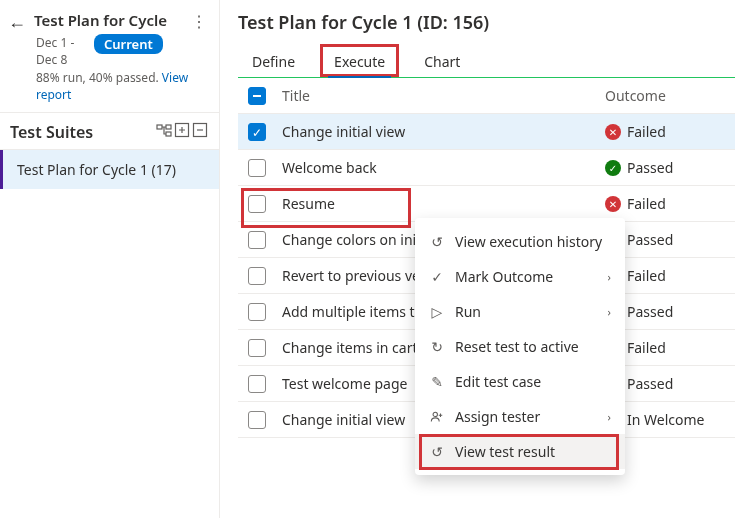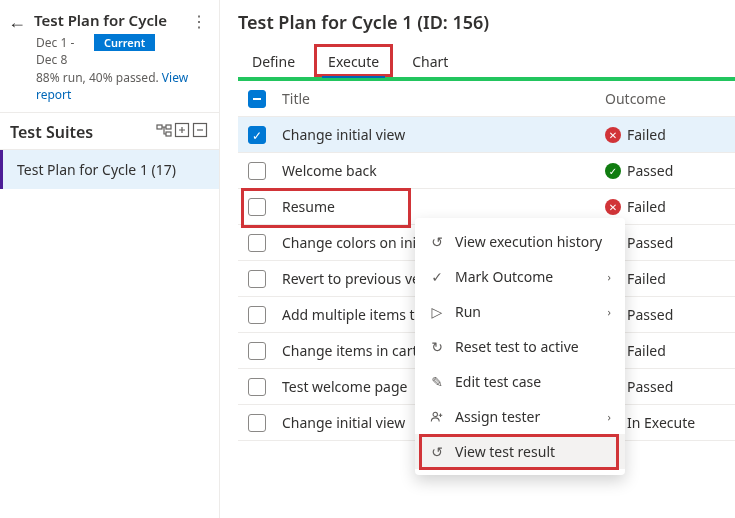--- a/index.html
+++ b/index.html
@@ -5,30 +5,30 @@
 *{box-sizing:border-box;margin:0;padding:0;font-family:"Segoe UI",system-ui,-apple-system,sans-serif}
 body{background:#fff;color:#323130;font-size:14px;width:735px;height:518px;overflow:hidden;position:relative}
 .layout{display:flex;height:100%}
 .sidebar{width:220px;border-right:1px solid #edebe9;display:flex;flex-direction:column;padding-top:6px}
 .sb-hdr{display:flex;align-items:flex-start;gap:8px;padding:4px 10px 0 8px;position:relative}
 .back-arrow{font-size:18px;color:#323130;cursor:pointer;line-height:1;padding-top:2px}
 .sb-title{font-weight:600;font-size:15px;flex:1;white-space:nowrap;overflow:hidden;text-overflow:ellipsis}
 .sb-more{font-size:16px;color:#605e5c;cursor:pointer;padding:0 2px}
 .sb-meta{padding:2px 10px 8px 36px;font-size:12px;color:#605e5c;display:flex;flex-direction:column;gap:2px}
 .sb-dates-row{display:flex;align-items:flex-start;gap:8px}
-.pill{background:#0078d4;color:#fff;border-radius:0;padding:1px 10px;font-size:11px;font-weight:600}
+.pill{background:#0078d4;color:#fff;border-radius:8px;padding:1px 10px;font-size:13px;font-weight:600}
 .sb-stats{line-height:1.4}
 .sb-link{color:#0067b8;cursor:pointer}
 .suites-hdr{display:flex;align-items:flex-start;padding:8px 10px 6px 10px;border-top:1px solid #edebe9;border-bottom:1px solid #edebe9;gap:0}
 .suites-title{font-weight:600;font-size:16px;flex:1}
 .icon-btn{width:18px;height:18px;display:inline-flex;align-items:center;justify-content:center;color:#605e5c;cursor:pointer;font-size:14px}
 .suite-item{padding:10px 12px 10px 14px;font-size:14px;background:#e6f2fb;border-left:3px solid #4c1d95;cursor:pointer}
 .main{flex:1;display:flex;flex-direction:column;padding:6px 0 0 18px;overflow:hidden}
 .page-title{font-weight:600;font-size:18px;padding:4px 0 10px 0}
-.tabs{display:flex;gap:5px;border-bottom:4px solid #22c55e;padding-left:0}
+.tabs{display:flex;gap:11px;border-bottom:1px solid #22c55e;padding-left:0}
 .tab{padding:8px 14px 6px;font-size:14px;color:#323130;cursor:pointer;position:relative}
 .tab.active{font-weight:400}
 .tab.active::after{content:"";position:absolute;left:8px;right:8px;bottom:-1px;height:2px;background:#0067b8}
 .hl-red{outline:3px solid #d13438;outline-offset:-3px}
 .section-title{font-size:17px;font-weight:600;padding:18px 0 12px 10px}
 .grid{display:flex;flex-direction:column}
 .row{display:flex;align-items:flex-end;padding:8px 10px;border-bottom:1px solid #edebe9;position:relative}
 .row.header{color:#605e5c;font-size:13px;border-bottom:1px solid #edebe9}
 .row.selected{background:#e6f2fb}
 .chk{width:18px;height:18px;border:1px solid #8a8886;border-radius:3px;margin-right:16px;flex-shrink:0;display:inline-flex;align-items:center;justify-content:center;background:#fff}
@@ -171,21 +171,21 @@
             <span class="outcome-cell">
               <span class="oc-icon oc-passed">✓</span>
               <span>Passed</span>
             </span>
           </div>
           <div class="row">
             <span class="chk"></span>
             <span class="title-cell">Change initial view</span>
             <span class="outcome-cell">
               <span class="oc-icon oc-progress">›</span>
-              <span>In Execute</span>
+              <span>In Welcome</span>
             </span>
           </div>
         </div>
     </div>
   </div>
 </div>
 
 <div class="hl-row" style="top:188px;left:241px;width:170px;height:40px"></div>
 
 <div class="ctx-menu">

